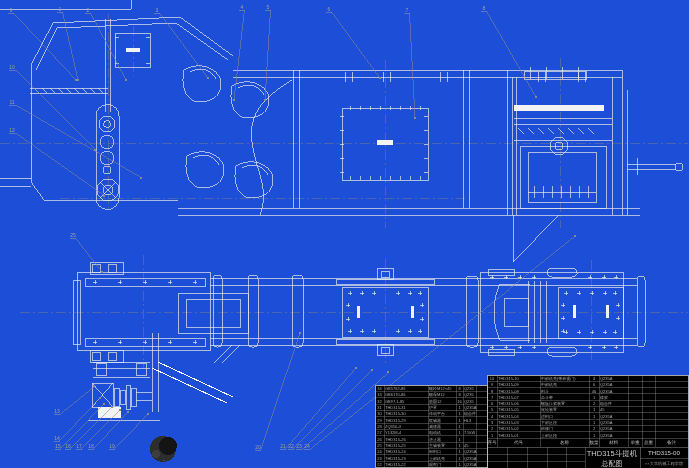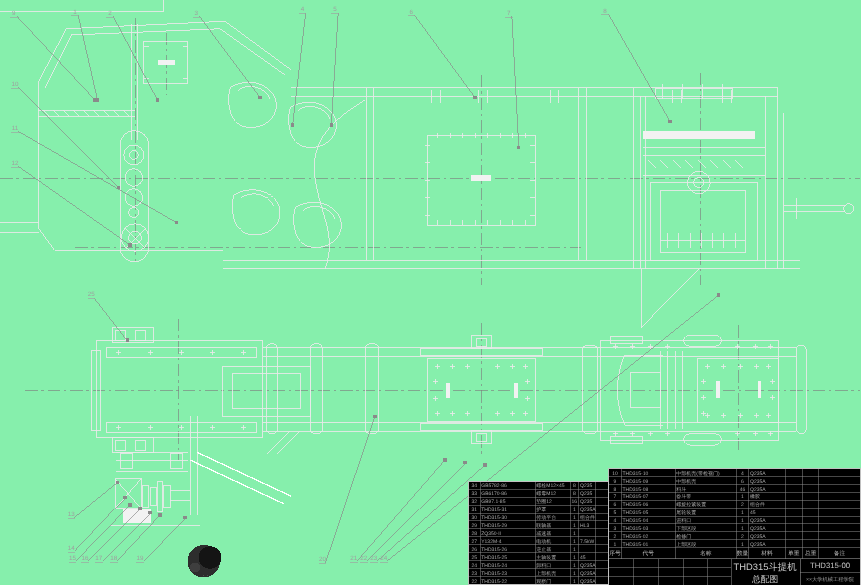--- a/index.html
+++ b/index.html
@@ -1,16 +1,16 @@
 <!DOCTYPE html>
 <html><head>
 <meta charset="utf-8">
 <style>
   html,body{margin:0;padding:0;background:#000;}
-  .stage{position:relative;width:689px;height:468px;background:#86efac;overflow:hidden;}
+  .stage{position:relative;width:689px;height:468px;background:#1d4ed8;overflow:hidden;}
   svg{display:block;shape-rendering:crispEdges;}
   svg text{font-family:"Liberation Sans","DejaVu Sans",sans-serif;}
   .w{stroke:#e9e9e9;stroke-width:0.7;fill:none;}
   .wb{stroke:#ffffff;stroke-width:1;fill:none;}
   .fill{fill:#f2f2f2;stroke:none;}
   .cl{stroke:#7d7d7d;stroke-width:0.5;fill:none;stroke-dasharray:10 3 2 3;}
 </style>
 </head>
 <body>
 

